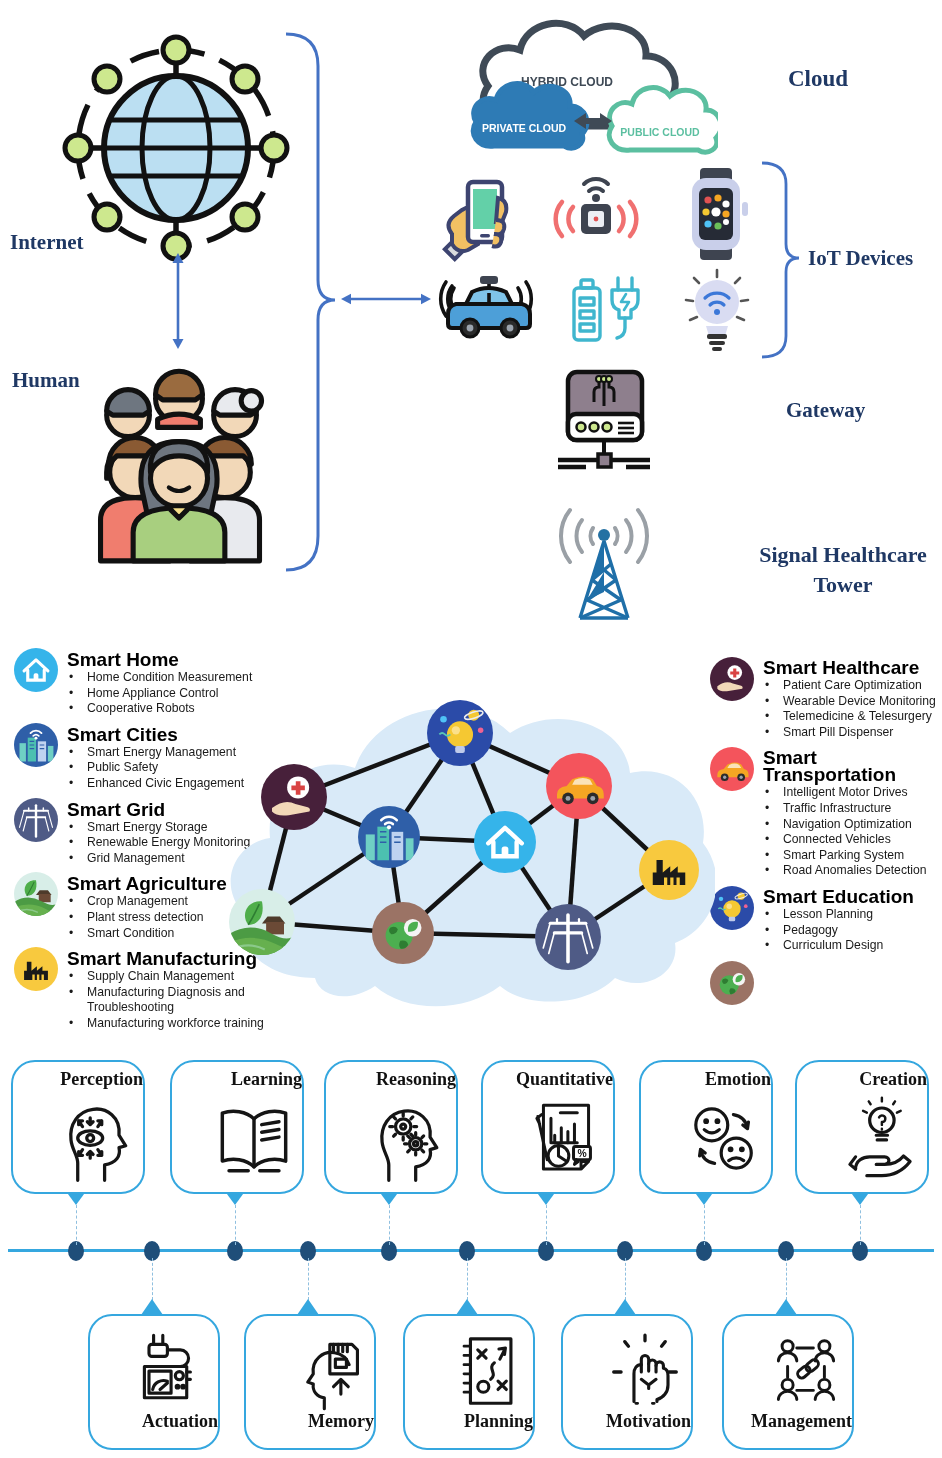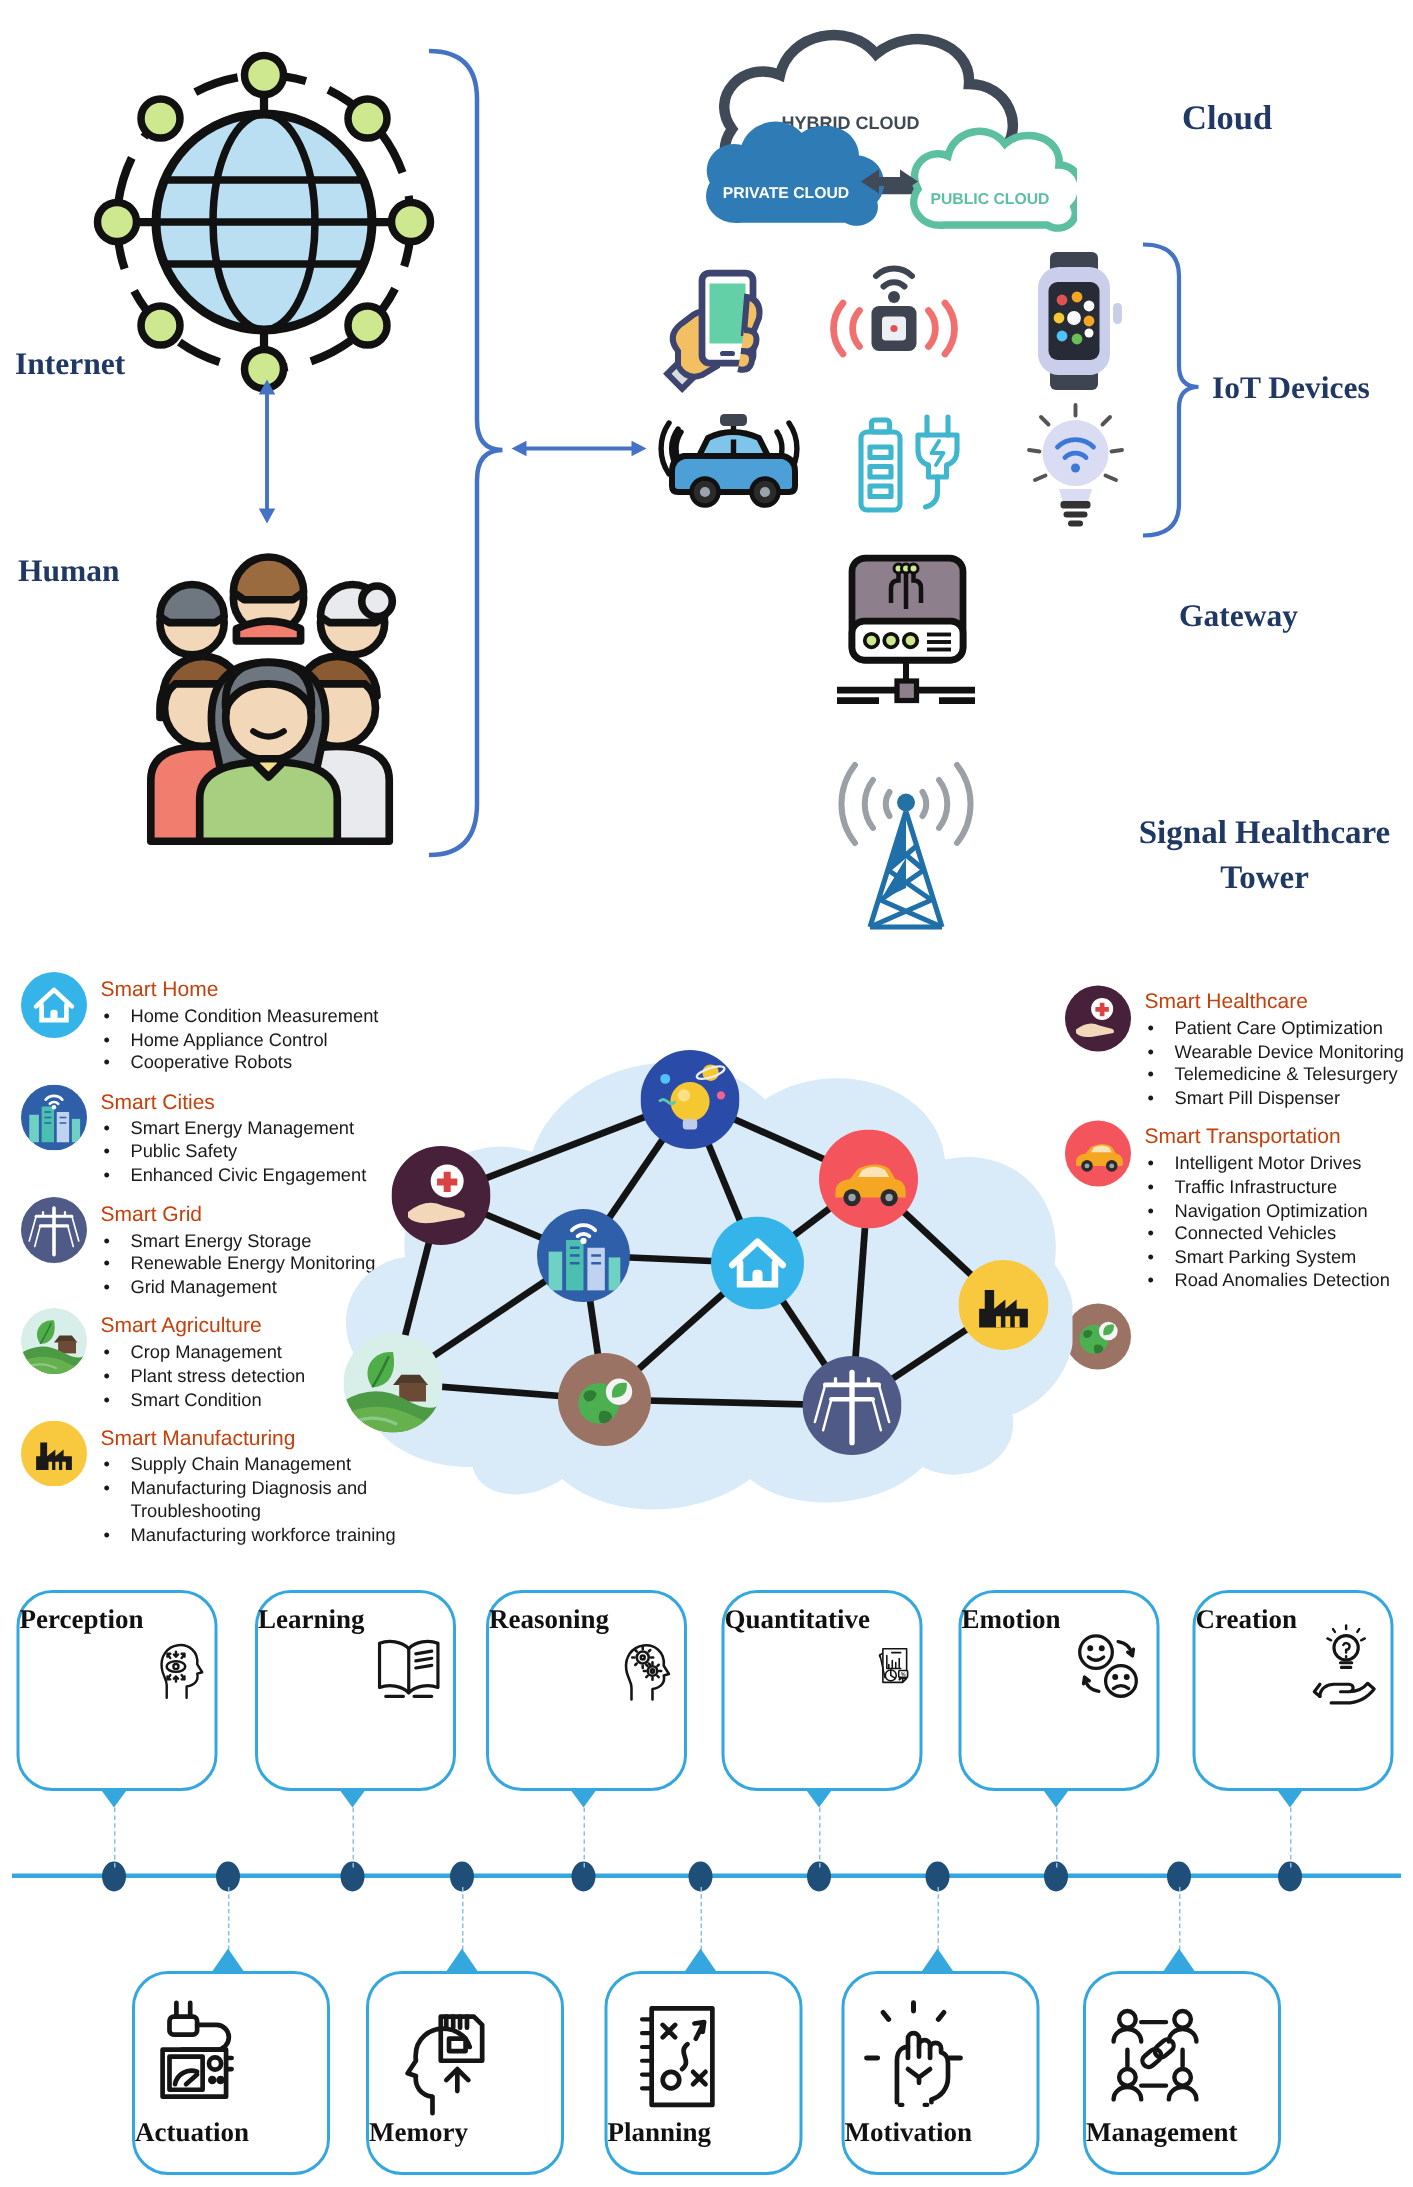--- a/index.html
+++ b/index.html
@@ -7,29 +7,29 @@
           font-family:"Liberation Sans",sans-serif;}
   .abs{position:absolute;}
   
   .arch-label{position:absolute;font-family:"Liberation Serif",serif;font-weight:600;
               font-size:21px;color:#1F3864;white-space:nowrap;}
   .arch-label.center{white-space:normal;text-align:center;}
   
   .app-col{position:absolute;}
   .cat{display:flex;gap:9px;margin-bottom:6px;}
   .cat-icon{flex:0 0 44px;}
-  .cat-title{font-size:14px;font-weight:normal;color:#c2410c;line-height:17px;margin-top:3px;}
+  .cat-title{font-size:19px;font-weight:bold;color:#000000;line-height:17px;margin-top:3px;}
   .cat ul{list-style:none;margin:2px 0 0 0;padding:0;}
   .cat li{position:relative;padding-left:20px;font-size:12.2px;line-height:15.6px;color:#1a1a1a;}
   .cat li::before{content:"•";position:absolute;left:2px;top:0;color:#1a1a1a;}
   
   .tl-line{position:absolute;left:8px;top:1249px;width:926px;height:3px;background:#35A7DF;}
   .tl-dot{position:absolute;width:16px;height:20px;border-radius:50%;background:#1F4E79;top:1241px;}
   .cap-box{position:absolute;width:130px;height:130px;border:2.5px solid #35A7DF;border-radius:24px;
-           background:#fff;display:flex;flex-direction:row;align-items:flex-start;}
+           background:#fff;display:flex;flex-direction:column;align-items:flex-end;}
   .cap-box.top{top:1060px;}
   .cap-box.bottom{top:1314px;height:132px;width:128px;}
   .cap-label{font-family:"Liberation Serif",serif;font-size:18px;font-weight:600;color:#111;}
   .cap-box.top .cap-label{margin-top:7px;}
   .cap-box.bottom .cap-label{position:absolute;bottom:16px;}
   .cap-icon{margin-top:2px;}
   .cap-box.bottom .cap-icon{margin-top:10px;}
   .tri-down{position:absolute;top:1190px;width:0;height:0;border-left:11px solid transparent;
             border-right:11px solid transparent;border-top:15px solid #35A7DF;}
   .tri-up{position:absolute;top:1299px;width:0;height:0;border-left:11px solid transparent;
@@ -484,20 +484,33 @@
         </svg>
       <div>
           <div class="cat-title">Smart Transportation</div>
         <ul>
           <li>Intelligent Motor Drives</li>
           <li>Traffic Infrastructure</li>
           <li>Navigation Optimization</li>
           <li>Connected Vehicles</li>
           <li>Smart Parking System</li>
           <li>Road Anomalies Detection</li>
+        </ul>
+        </div>
+    </div>
+    <div class="cat">
+      <svg class="cat-icon" width="46" height="46">
+          <use href="#icon-smart-education"></use>
+        </svg>
+      <div>
+          <div class="cat-title">Smart Education</div>
+        <ul>
+          <li>Lesson Planning</li>
+          <li>Pedagogy</li>
+          <li>Curriculum Design</li>
         </ul>
         </div>
     </div>
     <div class="cat">
       <svg class="cat-icon" width="46" height="46">
           <use href="#icon-smart-environmental"></use>
         </svg>
     </div>
   </div>
 

